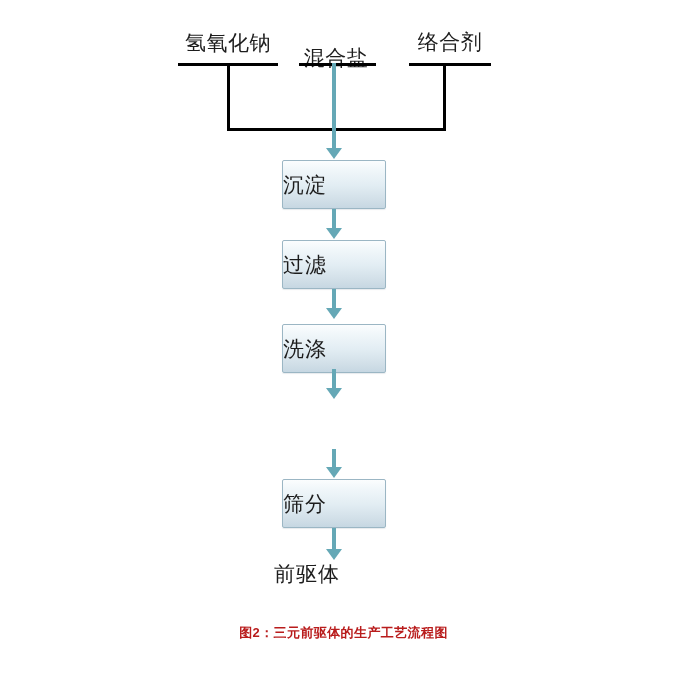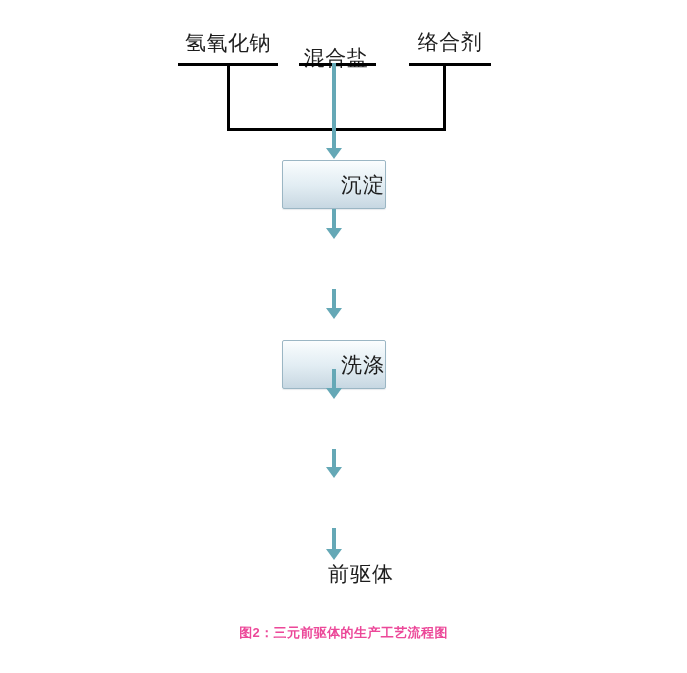--- a/index.html
+++ b/index.html
@@ -70,51 +70,51 @@
     border: 1px solid #9bb6c4;
     border-radius: 2px;
     background: linear-gradient(to bottom,
                 #fbfdfe 0%,
                 #f1f7fa 18%,
                 #e2edf3 52%,
                 #d0dee7 85%,
                 #c6d7e2 100%);
     display: flex;
     align-items: center;
-    justify-content: flex-end;
+    justify-content: flex-start;
     box-shadow: 0 1px 1px rgba(120,140,155,0.18);
   }
   .proc-box > span {
     font-size: 21px;
     color: #1c1c1c;
     letter-spacing: 1px;
     line-height: 1;
   }
 
   
   .output-label {
     position: absolute;
     font-size: 21px;
     color: #1d1d1d;
     letter-spacing: 1px;
     white-space: nowrap;
-    text-align: right;
+    text-align: left;
     line-height: 1;
   }
 
   
   .caption {
     position: absolute;
     left: 0;
     top: 626px;
     width: 687px;
     text-align: center;
     font-size: 13px;
     font-weight: bold;
-    color: #ec4899;
+    color: #b91c1c;
     letter-spacing: 0.4px;
     line-height: 1;
   }
 </style>
 </head>
 <body>
 
 <div id="diagram">
 
   <div class="input-label" style="left:168px; top:32px; width:120px;">氢氧化钠</div>
@@ -131,26 +131,32 @@
   <div class="rule-v" style="left:443px; top:63px; height:68px;"></div>
   <div class="rule-h" style="left:227px; top:128px; width:219px;"></div>
 
   <div class="teal-line" style="left:332px; top:63px; height:87px;"></div>
   <div class="teal-head" style="left:326px; top:148px;"></div>
 
   <div class="proc-box" style="left:282px; top:160px;">
     <span>沉淀</span>
   </div>
 
+  <div class="proc-box" style="left:282px; top:240px;">
+    <span>过滤</span>
+  </div>
 
-  <div class="proc-box" style="left:282px; top:340px;padding-left:29px;">
+  <div class="proc-box" style="left:282px; top:324px;">
     <span>洗涤</span>
   </div>
 
 
+  <div class="proc-box" style="left:282px; top:479px;">
+    <span>筛分</span>
+  </div>
 
   <div class="teal-line" style="left:332px; top:209px; height:20px;"></div>
   <div class="teal-head" style="left:326px; top:228px;"></div>
 
   <div class="teal-line" style="left:332px; top:289px; height:20px;"></div>
   <div class="teal-head" style="left:326px; top:308px;"></div>
 
   <div class="teal-line" style="left:332px; top:369px; height:20px;"></div>
   <div class="teal-head" style="left:326px; top:388px;"></div>
 

